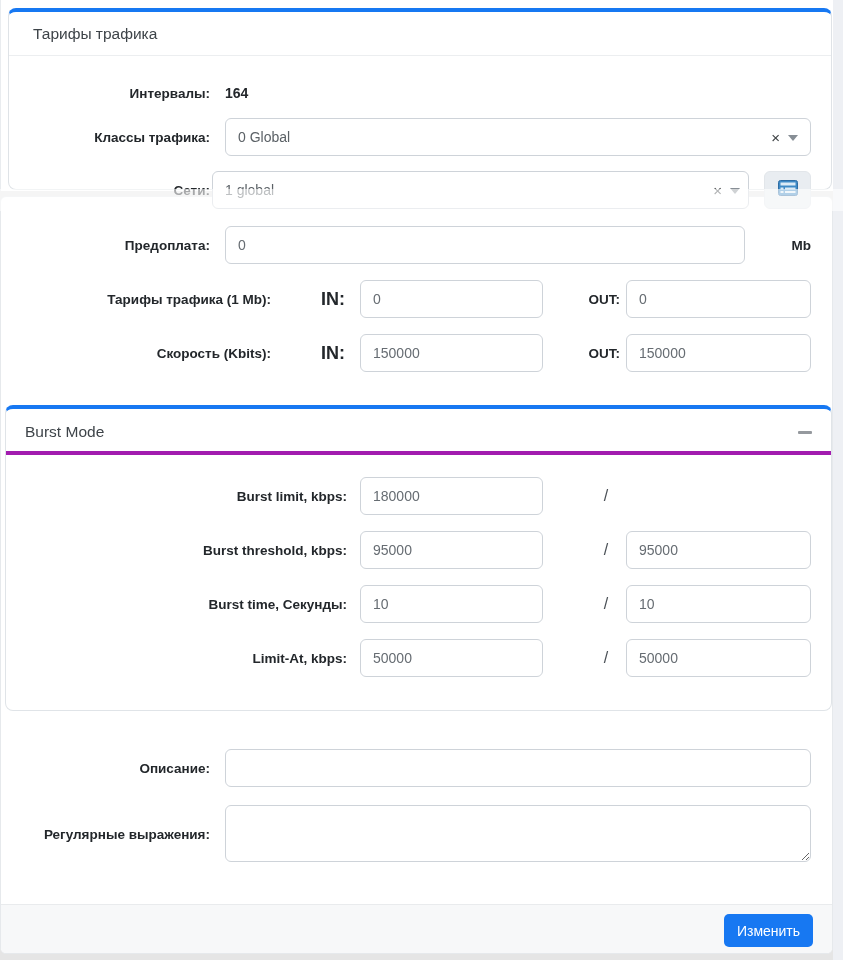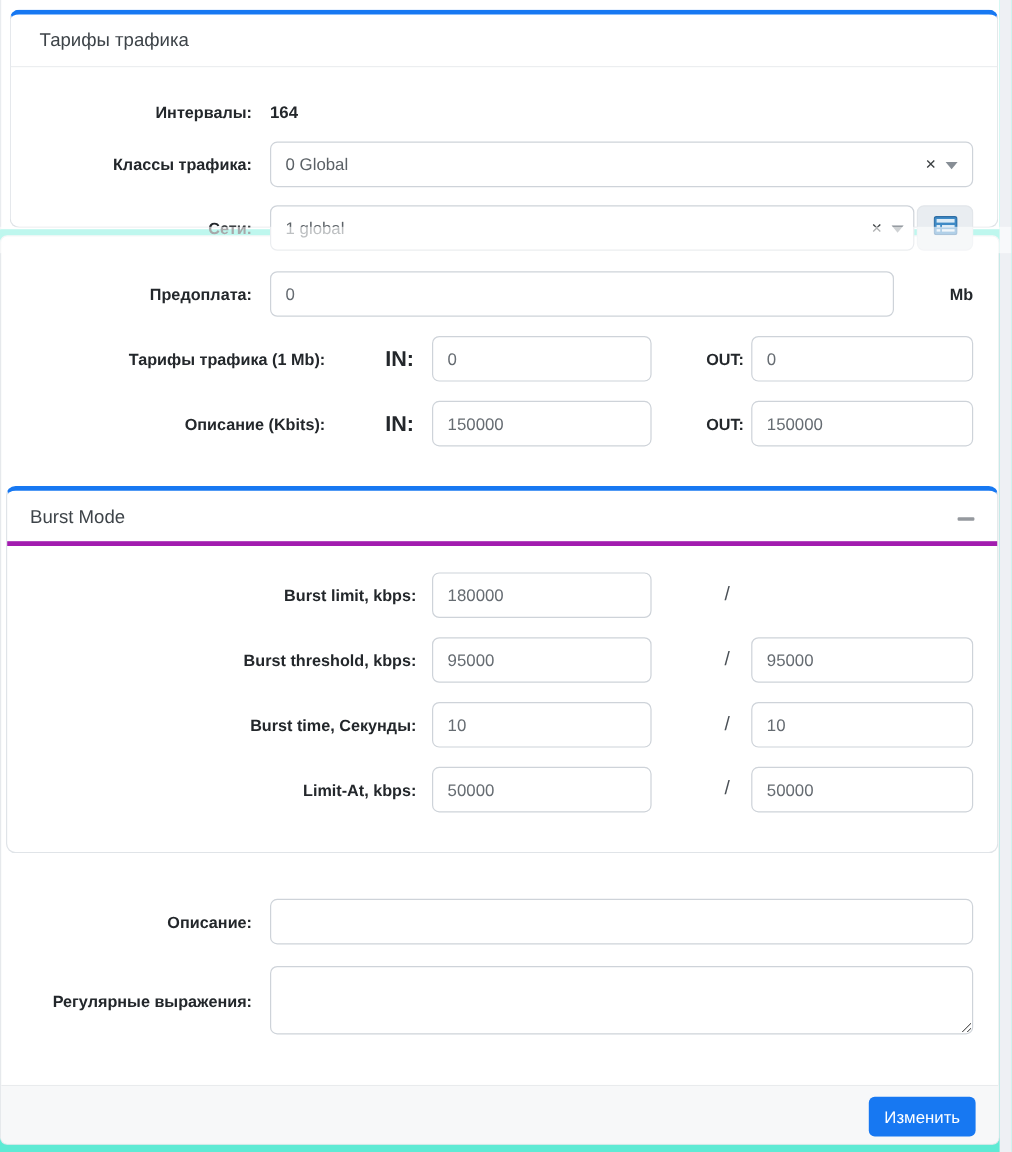--- a/index.html
+++ b/index.html
@@ -1,19 +1,19 @@
 <!DOCTYPE html>
 <html><head>
 <meta charset="utf-8">
 <style>
   * { box-sizing: border-box; margin: 0; padding: 0; }
   html,body { background:#fff; }
   .page {
     position: relative; width: 843px; height: 960px;
-    background: #5eead4; overflow: hidden;
+    background: #e5e5e5; overflow: hidden;
     font-family: "Liberation Sans", sans-serif;
   }
   
   .right-strip { position:absolute; left:833px; top:0; width:10px; height:960px; background:#eef0f4; }
 
   
   .panel-a { position:absolute; left:0; top:0; width:833px; height:191px; background:#fff;
              border-left:1px solid #e9ecef; }
   .card1 { position:absolute; left:8px; top:8px; width:824px; height:182px; background:#fff;
            border:1px solid #dfe3e7; border-top:4px solid #1778f2; border-radius:8px; }
@@ -74,21 +74,21 @@
          color:#666c72; background:#fff; outline:none; }
   .inp-prepaid { left:225px; width:520px; }
   .inp-wide    { left:225px; width:586px; }
   .in1 { left:360px; width:183px; }
   .in2 { left:626px; width:185px; }
 
   .sel { position:absolute; top:0; height:38px; border:1px solid #ced3d9; border-radius:6px;
          background:#fff; display:flex; align-items:center; padding-left:12px;
          font-size:14px; color:#5b6166; cursor:pointer; }
   .sel-classes  { left:225px; width:586px; }
-  .sel-networks { left:225px; width:537px; }
+  .sel-networks { left:212px; width:537px; }
   .sel-clear { position:absolute; top:0; height:100%; display:flex; align-items:center;
                font-size:15px; color:#3c4043; cursor:pointer; }
   .clear-classes  { right:30px; }
   .clear-networks { right:26px; }
   .caret { position:absolute; top:16px; width:0; height:0; cursor:pointer;
            border-left:5px solid transparent; border-right:5px solid transparent;
            border-top:6px solid #878e95; }
   .caret-classes  { right:12px; }
   .caret-networks { right:8px; }
 
@@ -170,21 +170,21 @@
 
   <div class="row" id="row-tariff">
     <span class="lbl lbl271">Тарифы трафика (1 Mb):</span>
     <span class="inlbl">IN:</span>
     <input class="inp in1" value="0" style="">
     <span class="outlbl">OUT:</span>
     <input class="inp in2" value="0" style="">
   </div>
 
   <div class="row" id="row-speed">
-    <span class="lbl lbl271">Описание (Kbits):</span>
+    <span class="lbl lbl271">Скорость (Kbits):</span>
     <span class="inlbl">IN:</span>
     <input class="inp in1" value="150000" style="">
     <span class="outlbl">OUT:</span>
     <input class="inp in2" value="150000" style="">
   </div>
 
   <div class="burst-card">
     <div class="burst-header">
       <span>Burst Mode</span>
       <span class="collapse-minus"></span>

